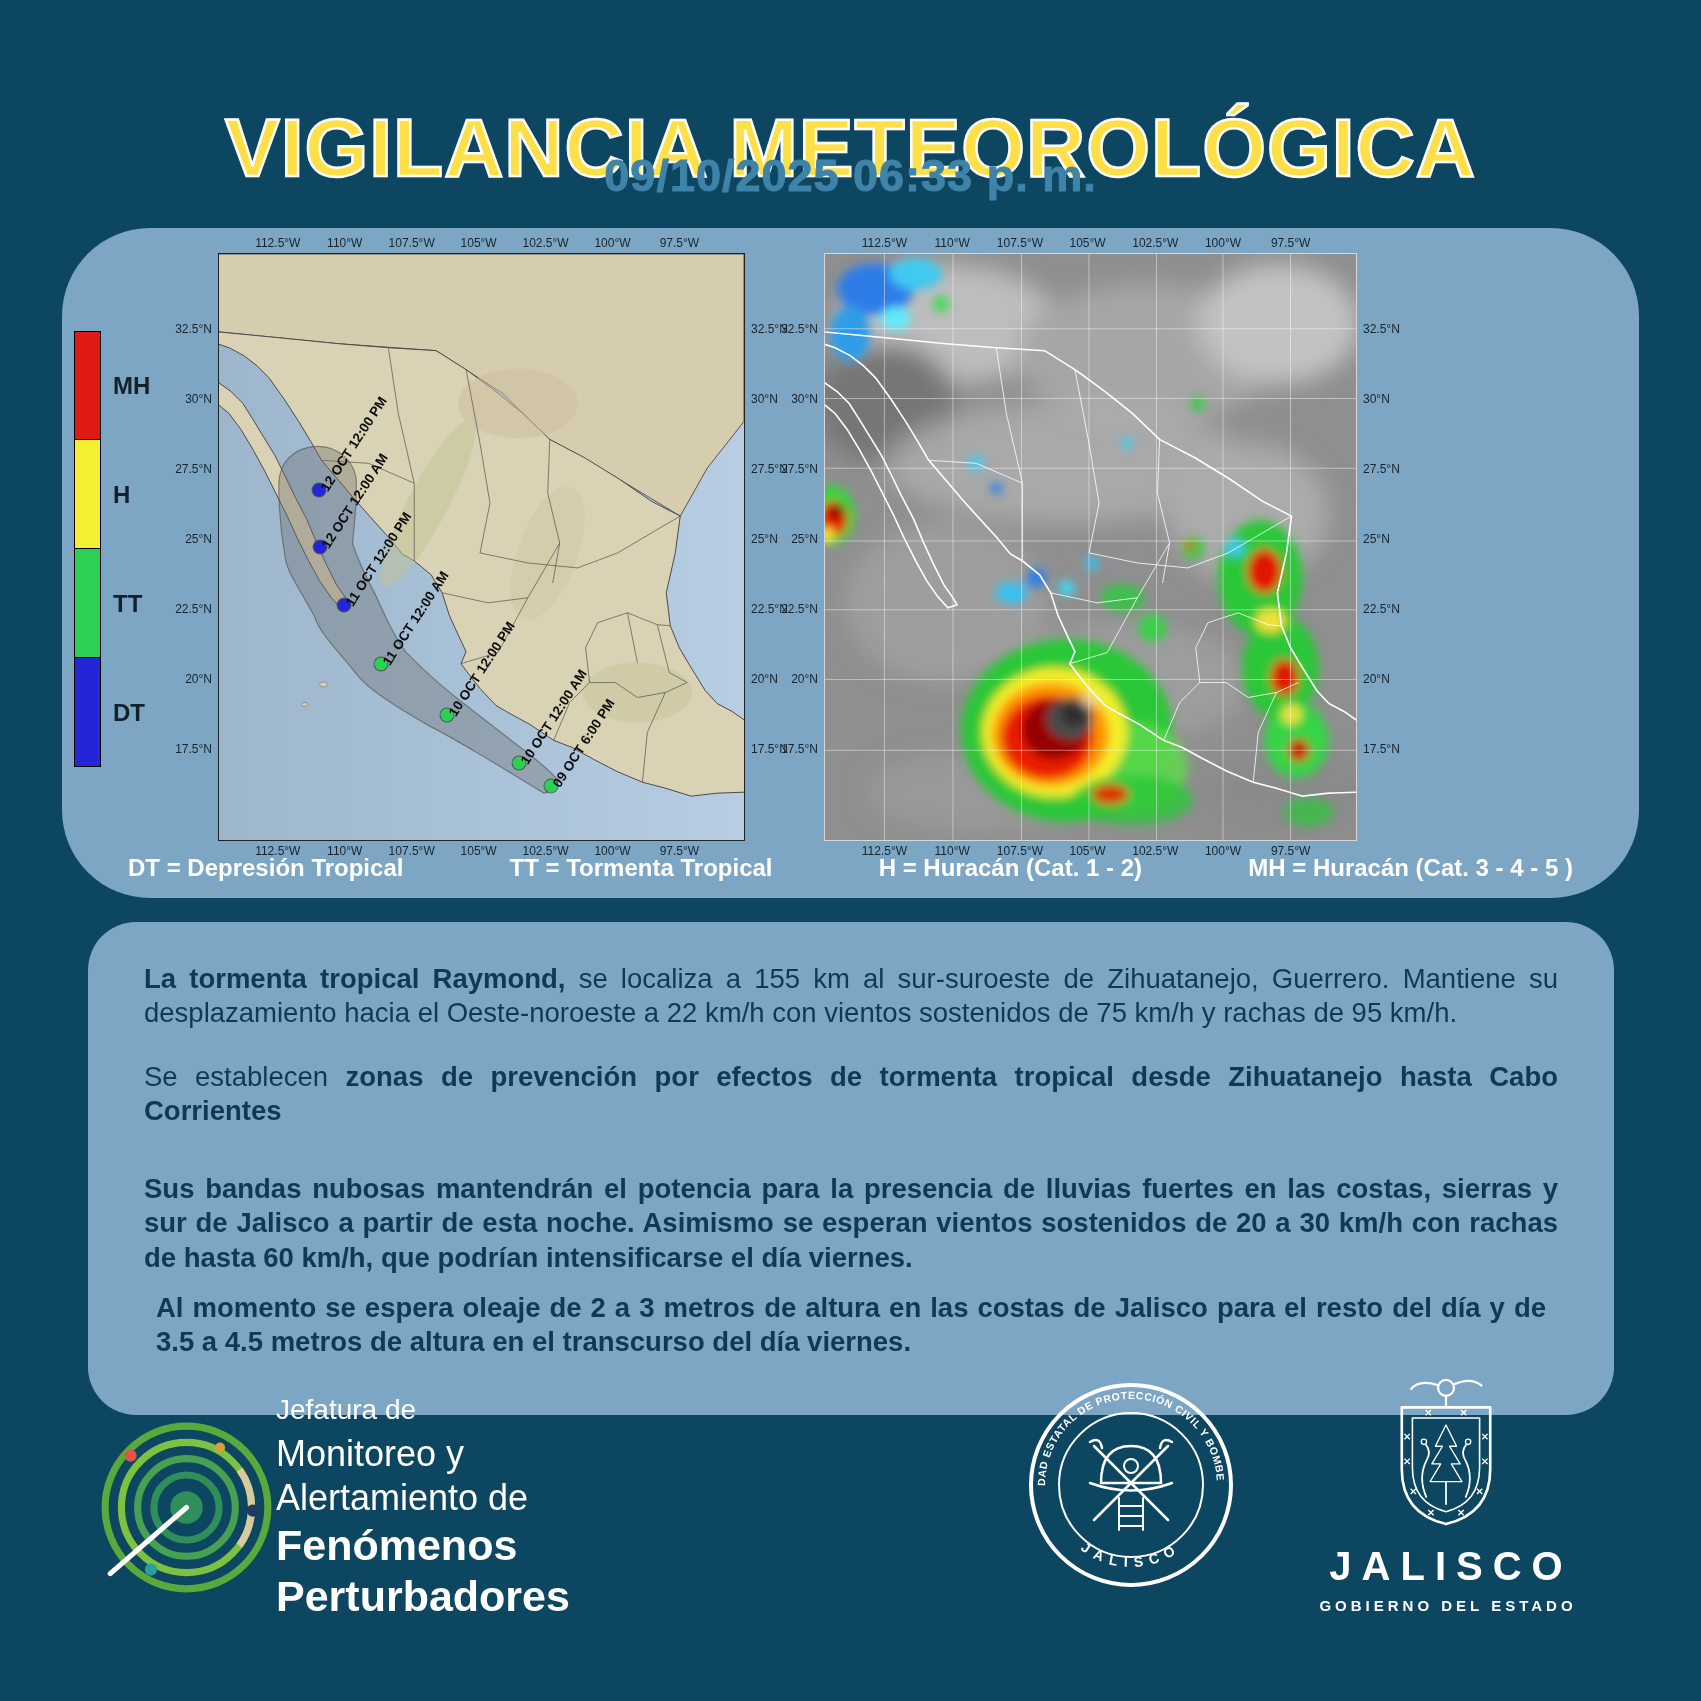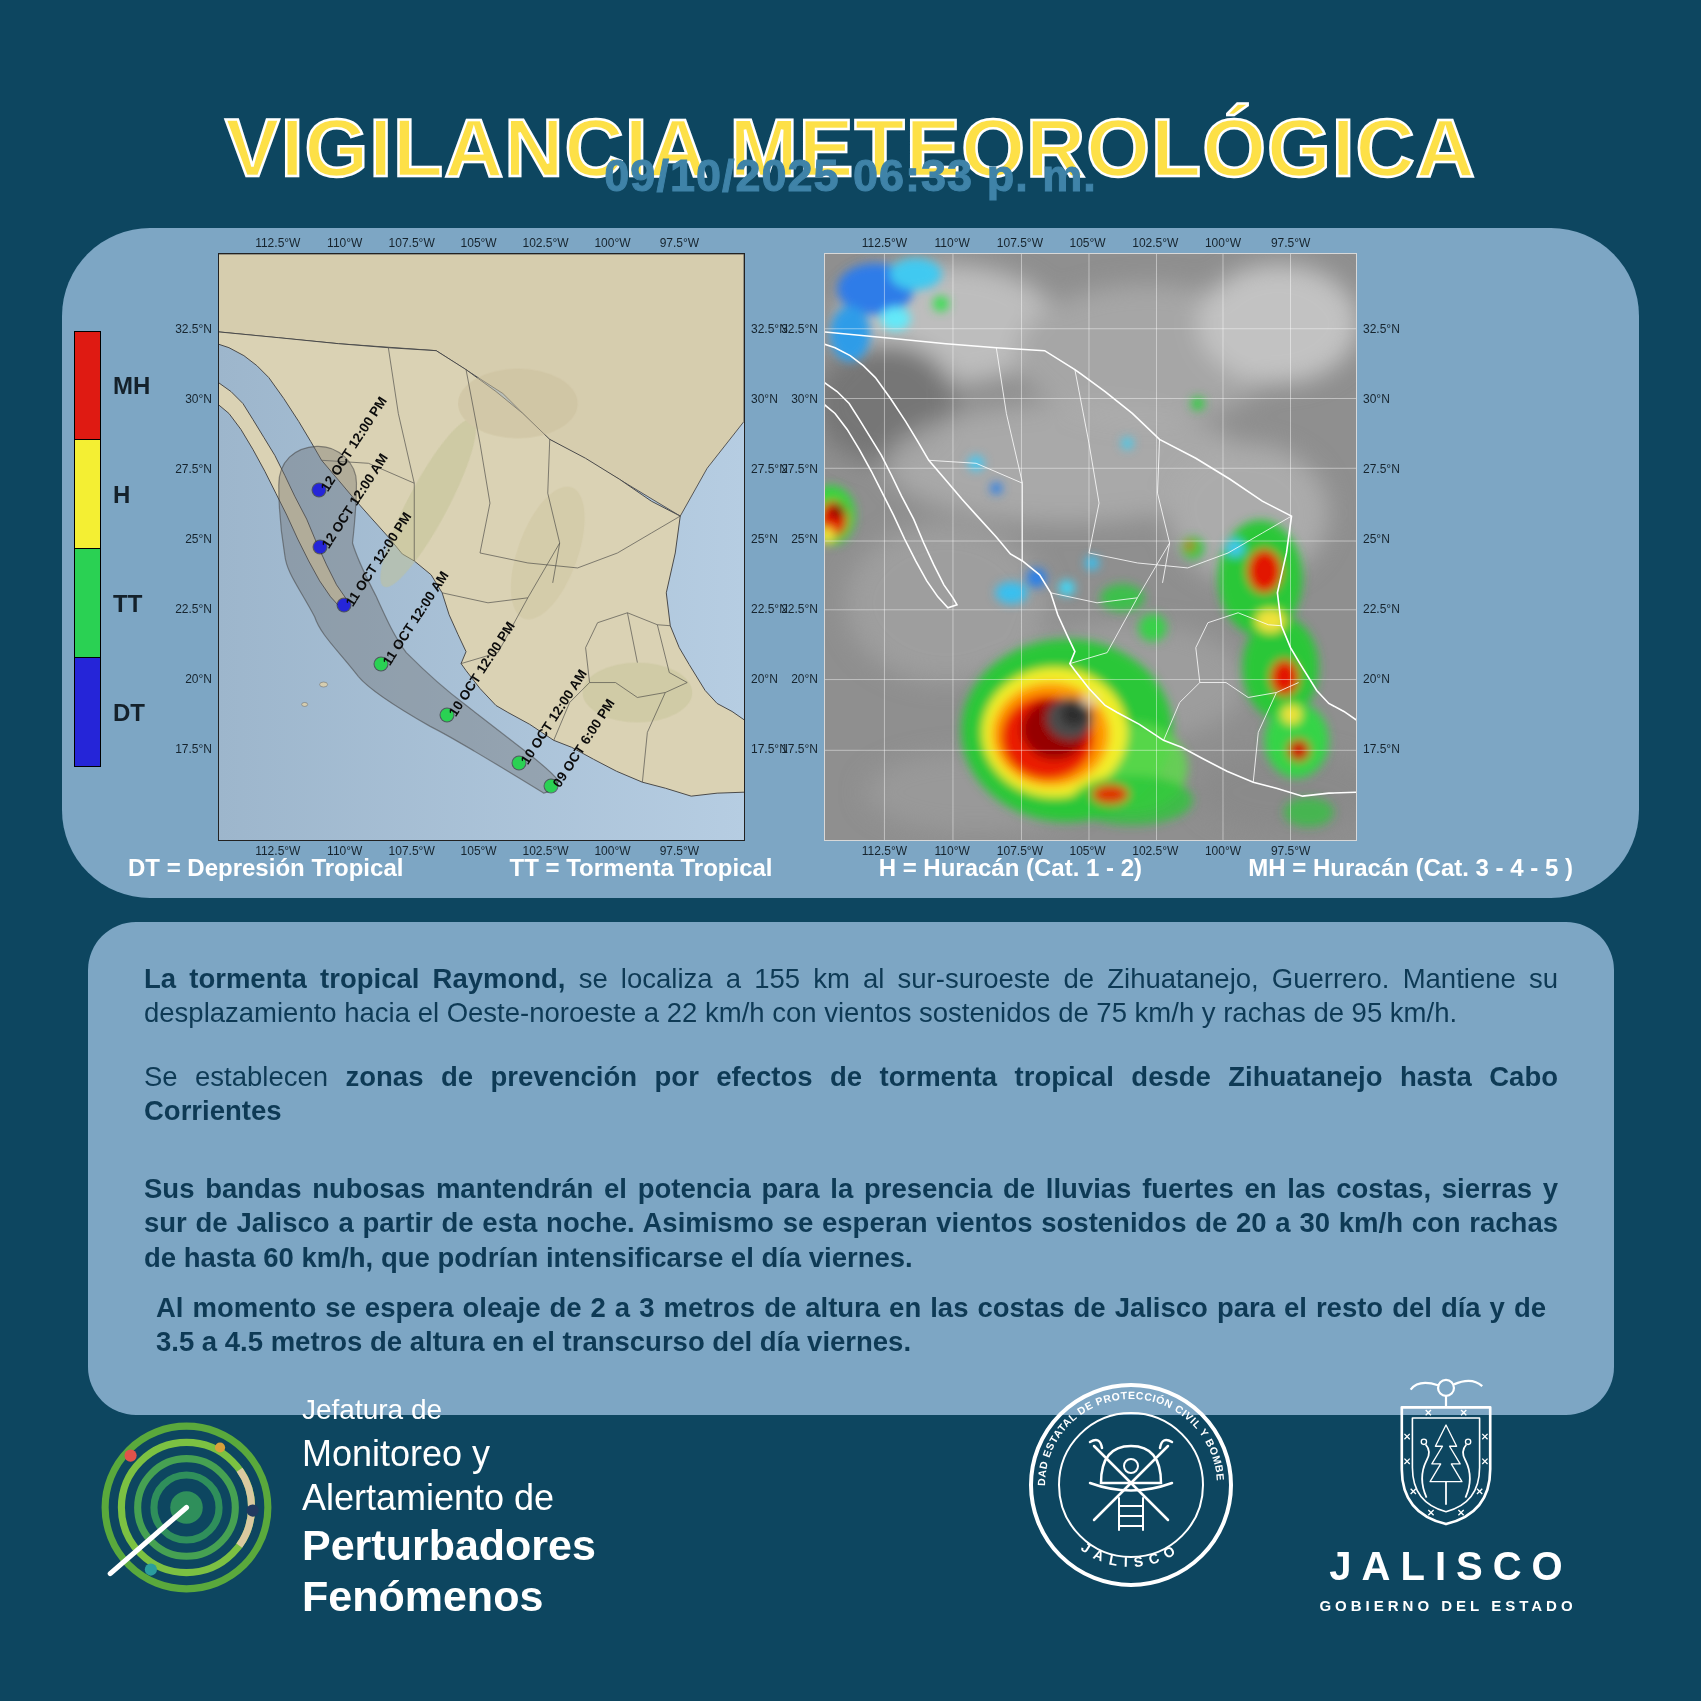--- a/index.html
+++ b/index.html
@@ -46,21 +46,21 @@
   .advisory{position:absolute;left:88px;top:922px;width:1526px;background:#7da6c4;border-radius:48px;
             padding:40px 56px 44px;color:#0e3a55;font-size:27.5px;line-height:1.24;text-align:justify;}
   .advisory p{margin:0 0 30px;}
   .advisory p:nth-child(2){margin-bottom:44px;}
   .advisory p:nth-child(3){margin-bottom:16px;}
   .advisory p:nth-child(4){margin:12px;}
   .seg-bold{font-weight:700;}
 
   
   .footer{position:absolute;left:0;right:0;top:1368px;height:333px;color:#fff;}
-  .jefatura{position:absolute;left:98px;top:26px;display:flex;align-items:center;gap:26px;}
+  .jefatura{position:absolute;left:98px;top:26px;display:flex;align-items:center;}
   .jef-logo{width:178px;height:178px;}
   .jef-lines{display:flex;flex-direction:column;}
   .jef-line:nth-child(1){font-size:28px;margin-bottom:6px;}
   .jef-line:nth-child(2),.jef-line:nth-child(3){font-size:36px;line-height:1.22;}
   .jef-line:nth-child(4),.jef-line:nth-child(5){font-size:43px;font-weight:700;line-height:1.18;}
 
   .pc-emblem{position:absolute;left:1024px;top:10px;width:215px;height:215px;}
   .jalisco{position:absolute;left:1315px;top:4px;width:262px;text-align:center;}
   .jalisco-svg{width:150px;height:168px;margin:0 auto;display:block;}
   .jalisco-name{font-size:40px;font-weight:700;letter-spacing:10px;margin-top:4px;padding-left:10px;}
@@ -346,22 +346,22 @@
         <circle cx="32" cy="36" r="6" fill="#e0524a"></circle>
         <circle cx="120" cy="28" r="5" fill="#d9a03a"></circle>
         <circle cx="152" cy="90" r="6" fill="#203a60"></circle>
         <circle cx="52" cy="148" r="6" fill="#2a9d9d"></circle>
         <path d="M 87,87 L 12,152" stroke="#ffffff" stroke-width="5" stroke-linecap="round"></path>
       </svg>
       <div class="jef-lines">
           <div class="jef-line">Jefatura de</div>
           <div class="jef-line">Monitoreo y</div>
           <div class="jef-line">Alertamiento de</div>
+          <div class="jef-line">Fenómenos</div>
           <div class="jef-line">Perturbadores</div>
-          <div class="jef-line">Fenómenos</div>
         </div>
     </div>
 
     <svg class="pc-emblem" viewBox="0 0 215 215">
       <circle cx="107" cy="107" r="100" fill="none" stroke="#fff" stroke-width="4"></circle>
       <circle cx="107" cy="107" r="72" fill="none" stroke="#fff" stroke-width="2"></circle>
       <defs>
         <path id="arcTop" d="M 21,107 A 86,86 0 0 1 193,107"></path>
         <path id="arcBot" d="M 25,107 A 82,82 0 0 0 189,107"></path>
       </defs>

